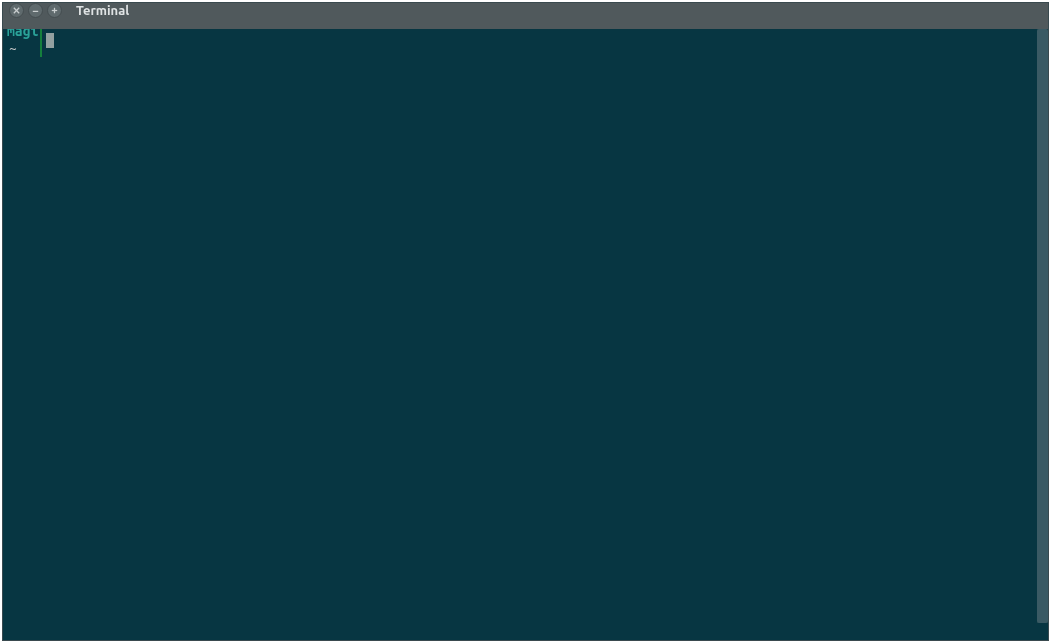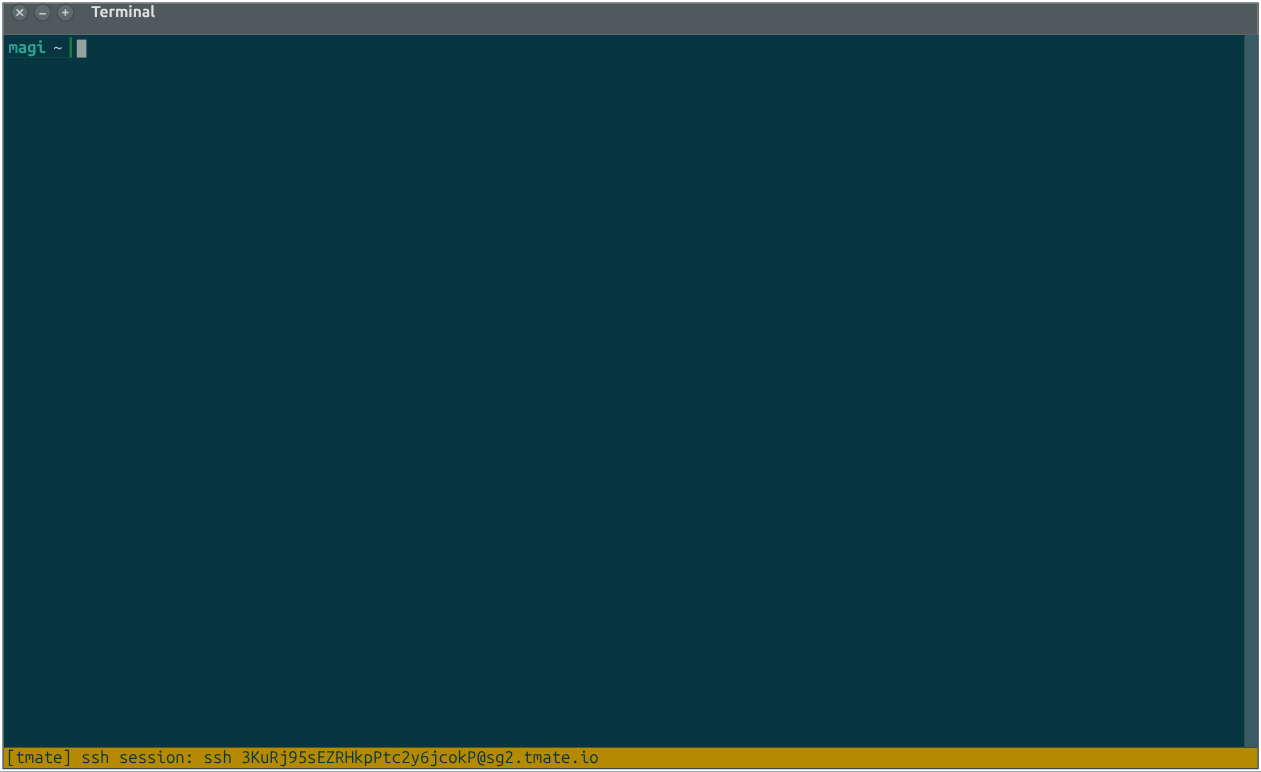--- a/index.html
+++ b/index.html
@@ -83,20 +83,21 @@
     }
     .prompt-path {
       color: #cccccc;
       background: #073642;
       padding: 0 6px 0 4px;
     }
     .prompt-wrap {
       background: #15803d;
       display: flex;
       padding-right: 2px;
+      flex-direction: column;
     }
     .cursor-block {
       width: 8px;
       height: 15px;
       background: #93a1a1;
       margin-left: 4px;
       margin-top: 1px;
     }
     .status-bar {
       height: 17px;
@@ -157,15 +158,14 @@
           <span class="prompt-path">~</span>
         </div>
         <div class="cursor-block"></div>
       </div>
     </div>
 
     <div class="scrollbar">
       <div class="scrollbar-thumb"></div>
     </div>
 
-    <div class="status-bar">[tmate] ssh session: ssh 3KuRj95sEZRHkpPtc2y6jcokP@sg2.tmate.io</div>
   </div>
 </div>
 
 </body></html>

